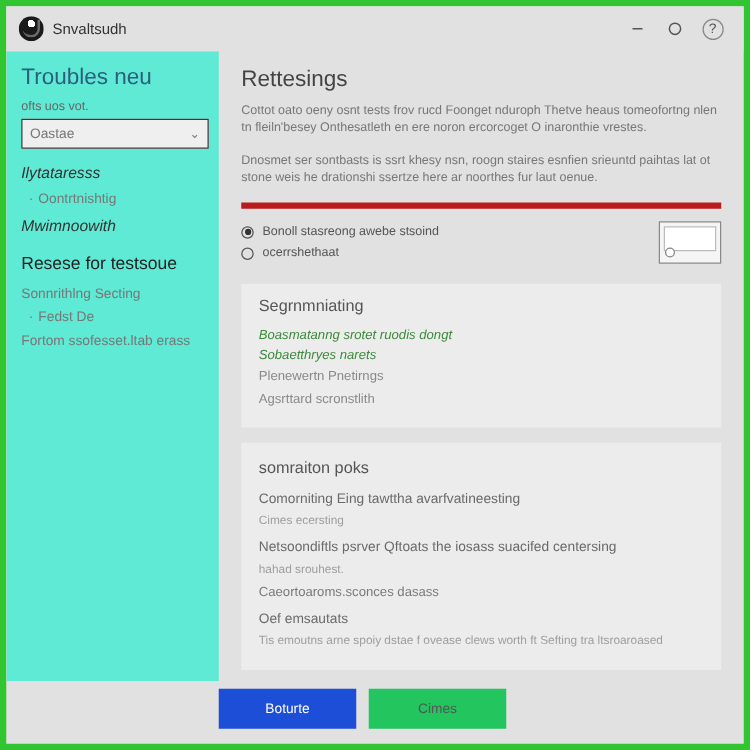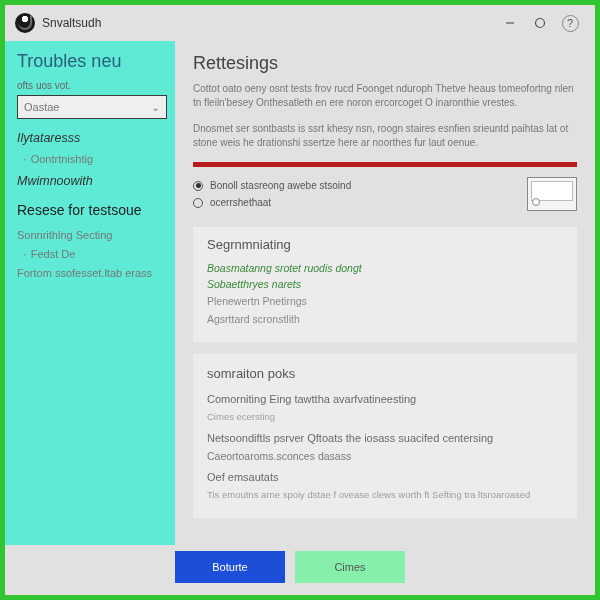--- a/index.html
+++ b/index.html
@@ -217,21 +217,21 @@
     background:transparent;
   }
   .btn {
     width:110px;height:32px;
     display:flex;align-items:center;justify-content:center;
     font-size:11px;
     cursor:pointer;
     border:none;
   }
   .btn.primary { background:#1d4ed8; color:#fff; }
-  .btn.secondary { background:#86efac; color:#555; }
+  .btn.secondary { background:#22c55e; color:#555; }
 </style>
 </head>
 <body>
 
 <div class="titlebar">
   <div class="logo"></div>
   <div class="app-title">Snvaltsudh</div>
   <div class="spacer"></div>
   <div class="winctrl">
     <svg viewBox="0 0 12 12">
@@ -298,20 +298,21 @@
       <div class="green">Sobaetthryes narets</div>
       <div class="grey">Plenewertn Pnetirngs</div>
       <div class="grey">Agsrttard scronstlith</div>
     </div>
 
     <div class="panel panel2">
       <h3>somraiton poks</h3>
       <div class="line big">Comorniting Eing tawttha avarfvatineesting</div>
       <div class="line small">Cimes ecersting</div>
       <div class="line big">Netsoondiftls psrver Qftoats the iosass suacifed centersing</div>
+      <div class="line small">hahad srouhest.</div>
       <div class="line">Caeortoaroms.sconces dasass</div>
       <div class="line big">Oef emsautats</div>
       <div class="line small">Tis emoutns arne spoiy dstae f ovease clews worth ft Sefting tra ltsroaroased</div>
     </div>
   </div>
 </div>
 
 <div class="footer">
   <button class="btn primary">Boturte</button>
   <button class="btn secondary">Cimes</button>

